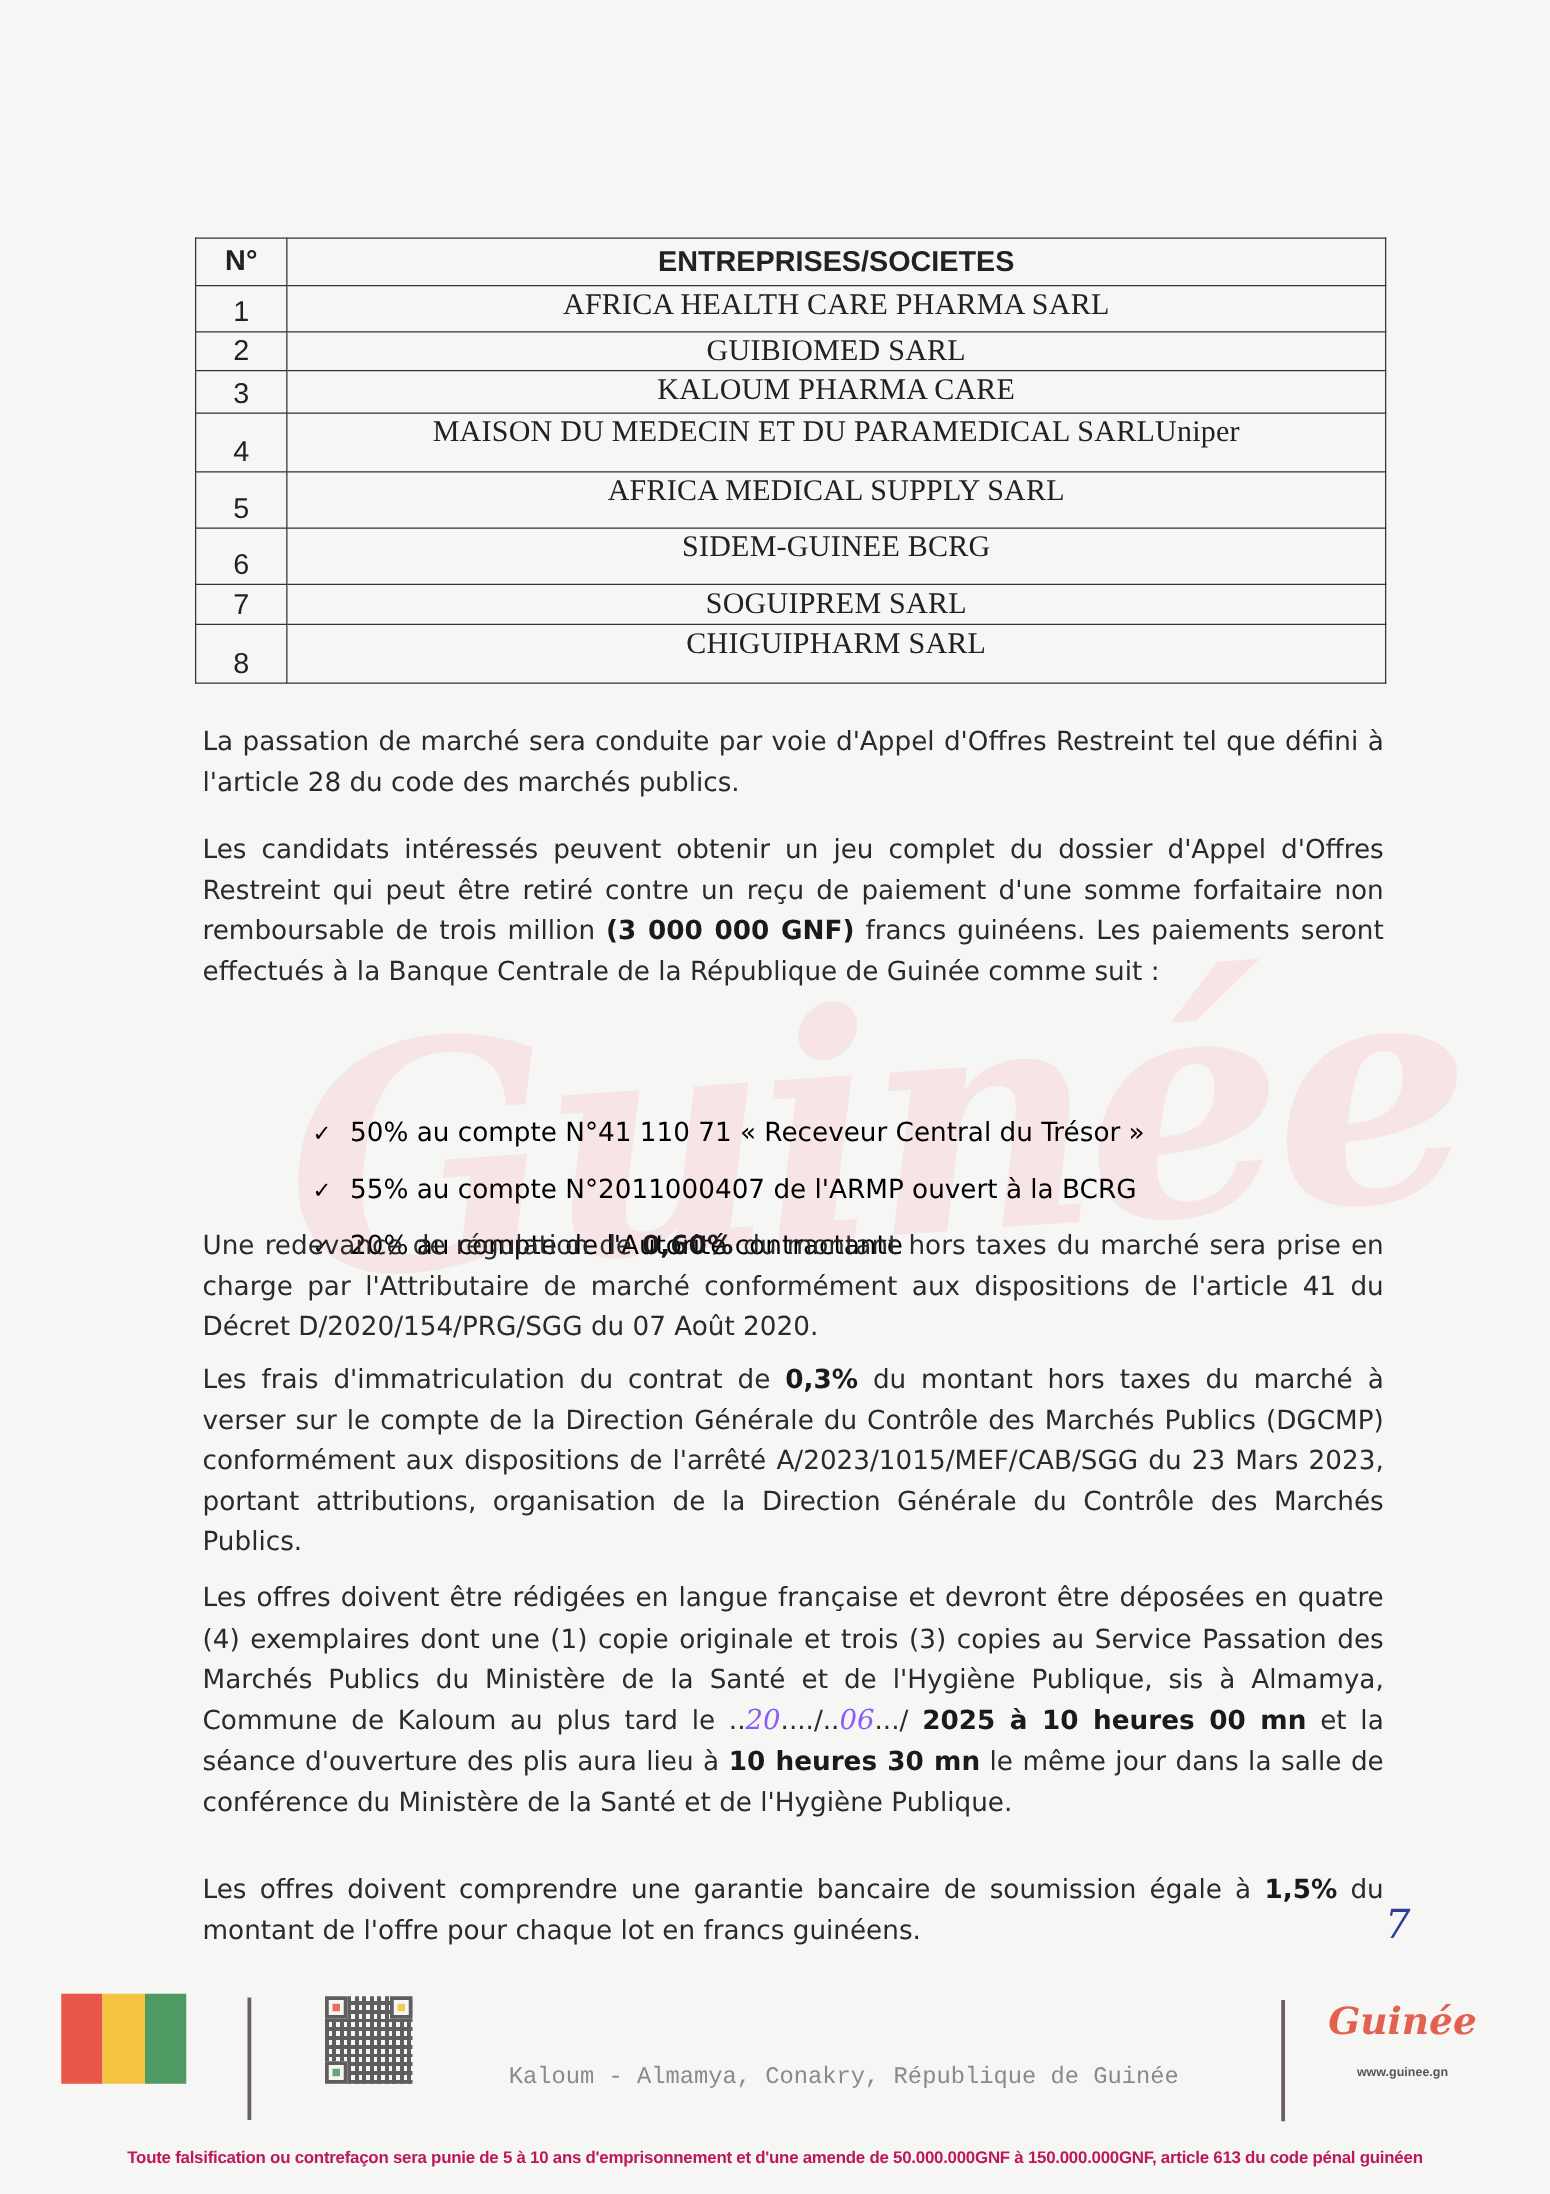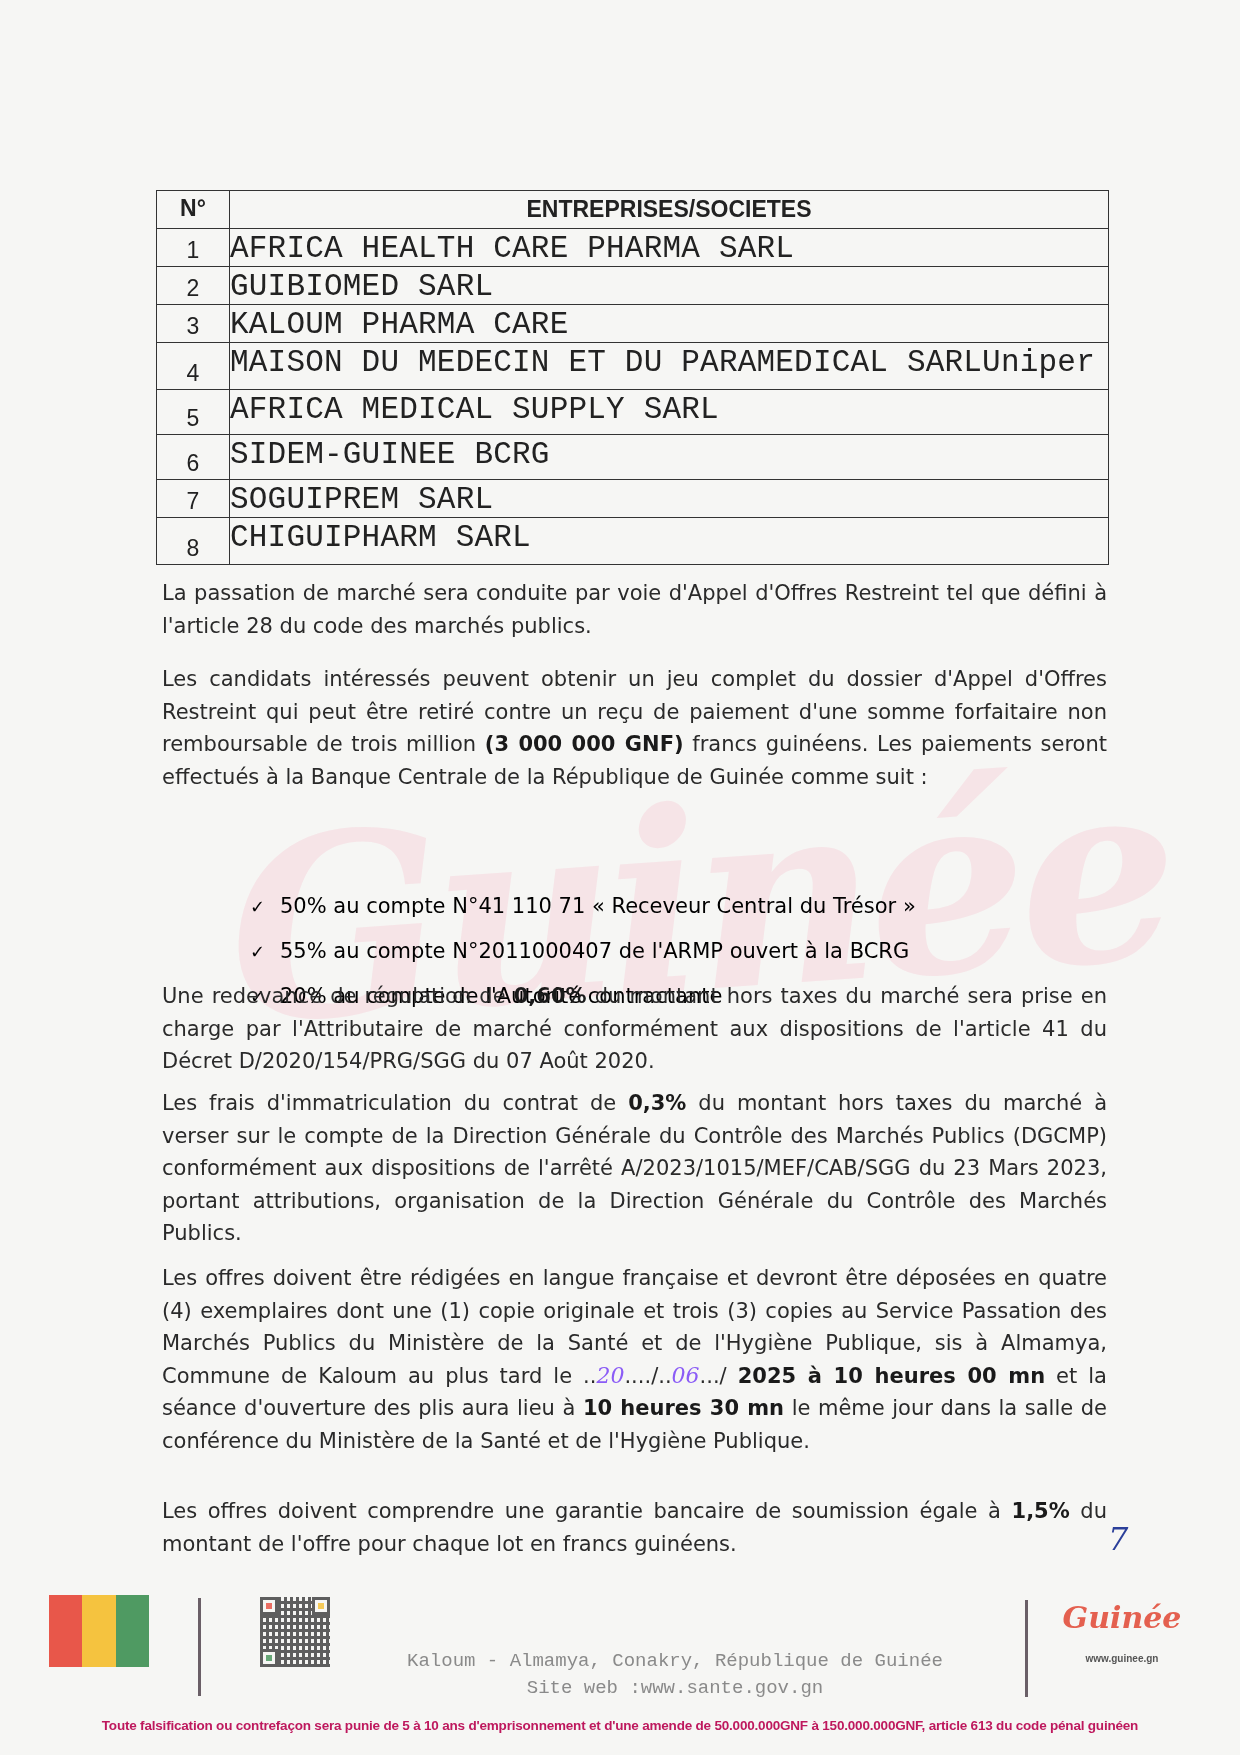--- a/index.html
+++ b/index.html
@@ -16,21 +16,21 @@
   table.companies {
     position: absolute; left: 156px; top: 190px; width: 953px;
     border-collapse: collapse; font-family: "DejaVu Sans", sans-serif;
     font-size: 22px; color: #222;
   }
   table.companies td, table.companies th {
     border: 1.5px solid #333; padding: 0;
   }
   table.companies th { font-weight: bold; font-family: "Liberation Sans", sans-serif; font-size: 23px; height: 38px; }
   table.companies .num { width: 73px; text-align: center; vertical-align: bottom; padding-bottom: 2px; }
-  table.companies .name { text-align: left; vertical-align: top; padding-top: 2px; font-family: Liberation Mono, monospace; font-size: 31px; letter-spacing: 0.2px;}
+  table.companies .name { text-align: center; vertical-align: top; padding-top: 2px; font-family: Liberation Serif, serif; font-size: 24px; letter-spacing: 0.2px;}
   table.companies td.num { font-family: "Liberation Sans", sans-serif; font-size: 23px; }
 
   .body-text {
     position: absolute; left: 162px; width: 945px;
     font-family: "DejaVu Sans", sans-serif; font-size: 21px; line-height: 32.5px;
     text-align: justify; color: #2a2a2a;
   }
   .body-text b { font-weight: bold; color: #1a1a1a; }
   .p1 { top: 577px; }
   .p2 { top: 663px; }
@@ -160,21 +160,20 @@
   <div class="finder" style="right:0;top:0;">
       <i class="finder-dot" style="background: rgb(245, 195, 63);"></i>
     </div>
   <div class="finder" style="left:0;bottom:0;">
       <i class="finder-dot" style="background: rgb(79, 154, 98);"></i>
     </div>
 </div>
 
 <div class="contact">
   <div>Kaloum - Almamya, Conakry, République de Guinée</div>
-  <div>Site web :www.sante.gov.gn</div>
 </div>
 
 <div class="divider div2"></div>
 
 <div class="logo">
   <div class="logo-word">Guinée</div>
   <div class="logo-url">www.guinee.gn</div>
 </div>
 
 <div class="legal">Toute falsification ou contrefaçon sera punie de 5 à 10 ans d'emprisonnement et d'une amende de 50.000.000GNF à 150.000.000GNF, article 613 du code pénal guinéen</div>

